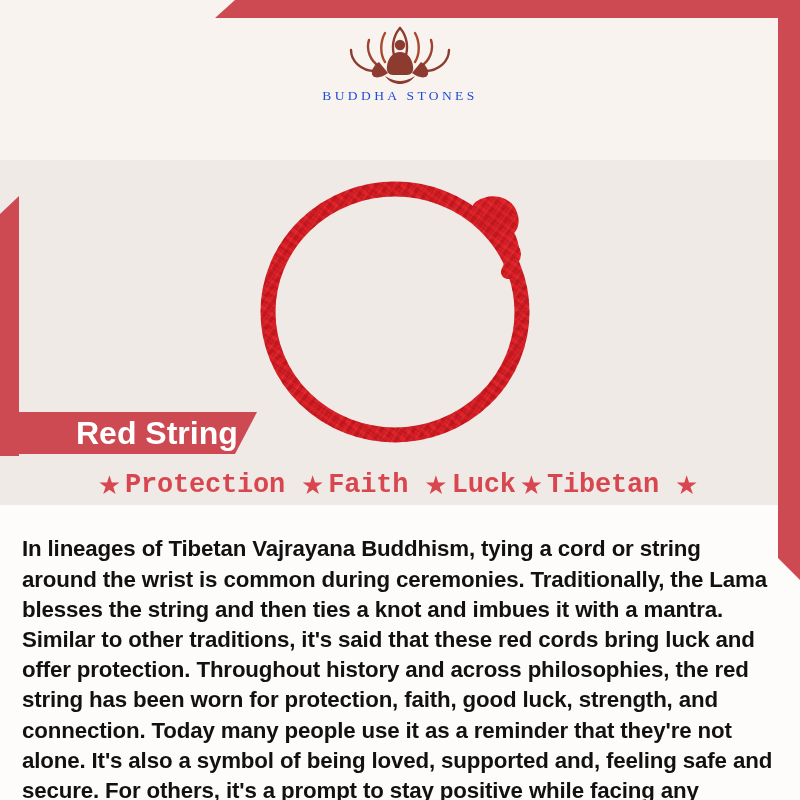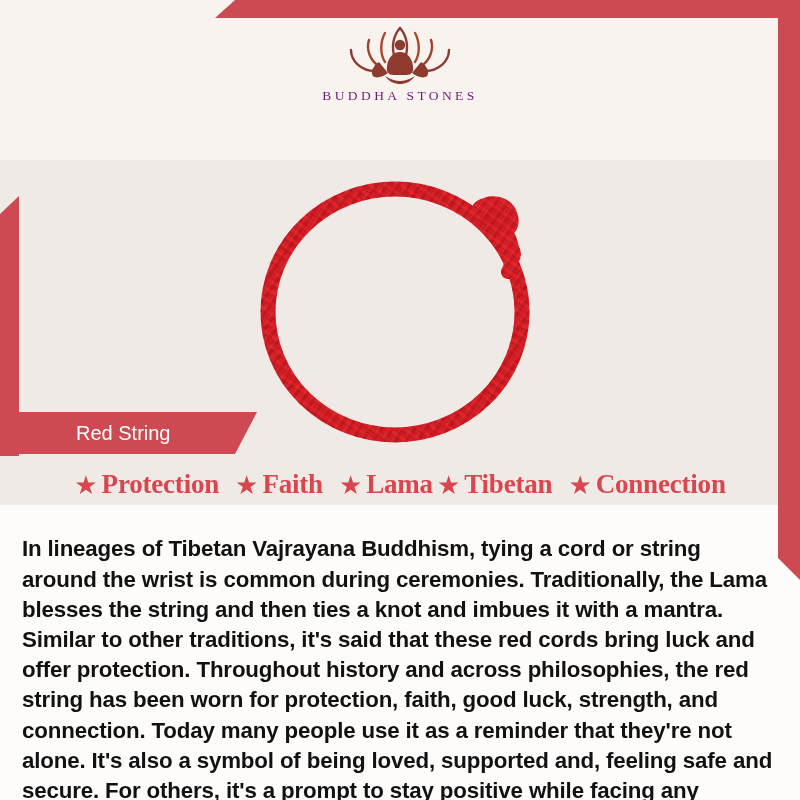--- a/index.html
+++ b/index.html
@@ -77,21 +77,21 @@
     left: 0;
     width: 800px;
     text-align: center;
     z-index: 5;
   }
   .logo svg { display: block; margin: 0 auto; }
   .logo-word {
     font-family: "Liberation Serif", serif;
     font-size: 13.5px;
     letter-spacing: 3.4px;
-    color: #701a75;
+    color: #1d4ed8;
     margin-top: 2px;
   }
 
   
   .title-band {
     position: absolute;
     top: 100px;
     left: 152px;
     width: 500px;
     height: 56px;
@@ -130,22 +130,22 @@
     width: 238px;
     height: 42px;
     background: #cd4a52;
     clip-path: polygon(0 0, 100% 0, calc(100% - 22px) 100%, 0 100%);
     z-index: 7;
     display: flex;
     align-items: center;
   }
   .ribbon-text {
     font-family: "Liberation Sans Narrow", "Liberation Sans", sans-serif;
-    font-weight: normal;
-    font-size: 20px;
+    font-weight: bold;
+    font-size: 32px;
     color: #ffffff;
     padding-left: 57px;
     white-space: nowrap;
   }
 
   
   .features {
     position: absolute;
     top: 464px;
     left: 0;
@@ -162,21 +162,21 @@
     align-items: center;
     white-space: nowrap;
   }
   .feature .star {
     color: #d8474f;
     font-size: 26px;
     line-height: 1;
     margin-right: 4px;
   }
   .feature .flabel {
-    font-family: Liberation Serif, serif;
+    font-family: Liberation Mono, monospace;
     font-weight: bold;
     font-size: 27px;
     color: #d8474f;
     letter-spacing: -0.2px;
   }
   .feature.sp { margin-right: 12px; }
 
   
   .body-copy {
     position: absolute;
@@ -264,27 +264,26 @@
     <div class="feature sp">
       <span class="star">★</span>
       <span class="flabel">Protection</span>
     </div>
     <div class="feature sp">
       <span class="star">★</span>
       <span class="flabel">Faith</span>
     </div>
     <div class="feature">
       <span class="star">★</span>
-      <span class="flabel">Lama</span>
+      <span class="flabel">Luck</span>
     </div>
     <div class="feature sp">
       <span class="star">★</span>
       <span class="flabel">Tibetan</span>
     </div>
     <div class="feature">
       <span class="star">★</span>
-      <span class="flabel">Connection</span>
     </div>
   </div>
 
   <p class="body-copy">In lineages of Tibetan Vajrayana Buddhism, tying a cord or string around the wrist is common during ceremonies. Traditionally, the Lama blesses the string and then ties a knot and imbues it with a mantra. Similar to other traditions, it's said that these red cords bring luck and offer protection. Throughout history and across philosophies, the red string has been worn for protection, faith, good luck, strength, and connection. Today many people use it as a reminder that they're not alone. It's also a symbol of being loved, supported and, feeling safe and secure. For others, it's a prompt to stay positive while facing any adversity.</p>
 
 </div>
 
 </body></html>

